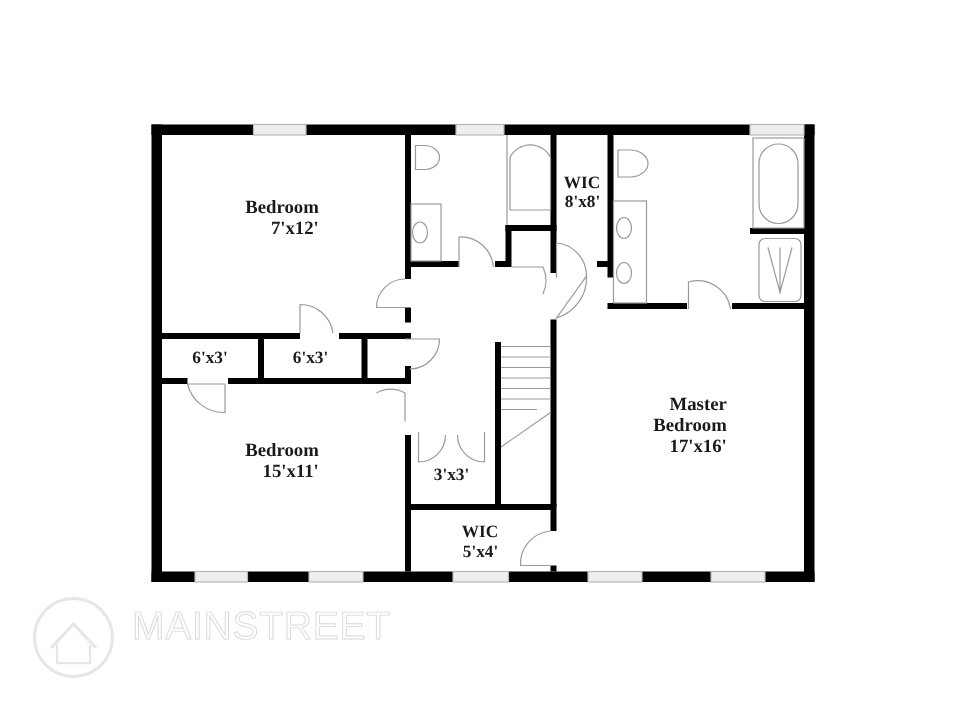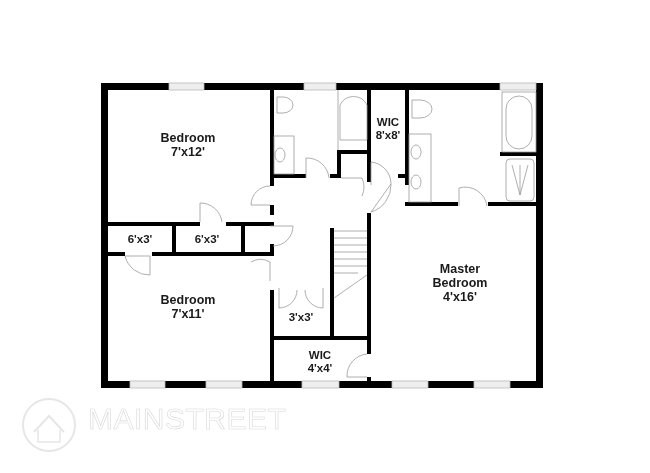--- a/index.html
+++ b/index.html
@@ -1,21 +1,21 @@
 <!DOCTYPE html>
 <html><head>
   <meta charset="utf-8">
   <style>
     html, body { margin: 0; padding: 0; background: #ffffff; }
     body { width: 650px; height: 473px; position: relative; overflow: hidden; font-family: "DejaVu Serif", "Liberation Serif", serif; }
     #plan { position: absolute; left: 0; top: 0; }
-    .lbl { position: absolute; text-align: center; font-weight: bold; color: #1a1a1a; font-size: 12.5px; line-height: 14px; transform: translateX(-50%); white-space: nowrap; font-family: Liberation Sans, sans-serif; }
+    .lbl { position: absolute; text-align: right; font-weight: bold; color: #1a1a1a; font-size: 12.5px; line-height: 14px; transform: translateX(-50%); white-space: nowrap; font-family: Liberation Serif, serif; }
     .lbl.small { font-size: 11.5px; line-height: 13px; }
     .logo { position: absolute; left: 20px; top: 396px; width: 240px; height: 62px; }
-    .logo-text1 { position: absolute; left: 68px; top: 6px; font-family: "Liberation Sans", sans-serif; font-size: 30px; letter-spacing: 0.5px; color: #ffffff; -webkit-text-stroke: 0.6px #d8d8d8; }
+    .logo-text1 { position: absolute; left: 68px; top: 6px; font-family: "Liberation Sans", sans-serif; font-size: 26px; letter-spacing: 0.5px; color: #ffffff; -webkit-text-stroke: 0.6px #d8d8d8; }
     .logo-text2 { position: absolute; left: 68px; top: 32px; font-family: "Liberation Sans", sans-serif; font-size: 14px; letter-spacing: 1px; color: #e4e4e4; }
   </style>
 </head>
 <body>
 
 <svg id="plan" width="650" height="473" viewBox="0 0 650 473" xmlns="http://www.w3.org/2000/svg">
 
   <g fill="#000">
     <rect x="101" y="83" width="442" height="7"></rect>
     <rect x="101" y="381" width="442" height="7"></rect>
@@ -142,33 +142,33 @@
   <div>8'x8'</div>
 </div>
 <div class="lbl small" style="left:140px; top:233px;">
   <div>6'x3'</div>
 </div>
 <div class="lbl small" style="left:207px; top:233px;">
   <div>6'x3'</div>
 </div>
 <div class="lbl" style="left:188px; top:293px;">
   <div>Bedroom</div>
-  <div>7'x11'</div>
+  <div>15'x11'</div>
 </div>
 <div class="lbl small" style="left:301px; top:311px;">
   <div>3'x3'</div>
 </div>
 <div class="lbl small" style="left:320px; top:349px;">
   <div>WIC</div>
-  <div>4'x4'</div>
+  <div>5'x4'</div>
 </div>
 <div class="lbl" style="left:460px; top:262px;">
   <div>Master</div>
   <div>Bedroom</div>
-  <div>4'x16'</div>
+  <div>17'x16'</div>
 </div>
 
 <div class="logo">
   <svg width="58" height="58" viewBox="0 0 58 58" style="position:absolute; left:0; top:0;">
     <circle cx="29" cy="29" r="26" fill="none" stroke="#e6e6e6" stroke-width="2"></circle>
     <path d="M14 36 L29 20 L44 36" fill="none" stroke="#e6e6e6" stroke-width="2"></path>
     <path d="M18 34 L18 46 L40 46 L40 34" fill="none" stroke="#e6e6e6" stroke-width="1.5"></path>
   </svg>
   <div class="logo-text1">MAINSTREET</div>
 </div>

